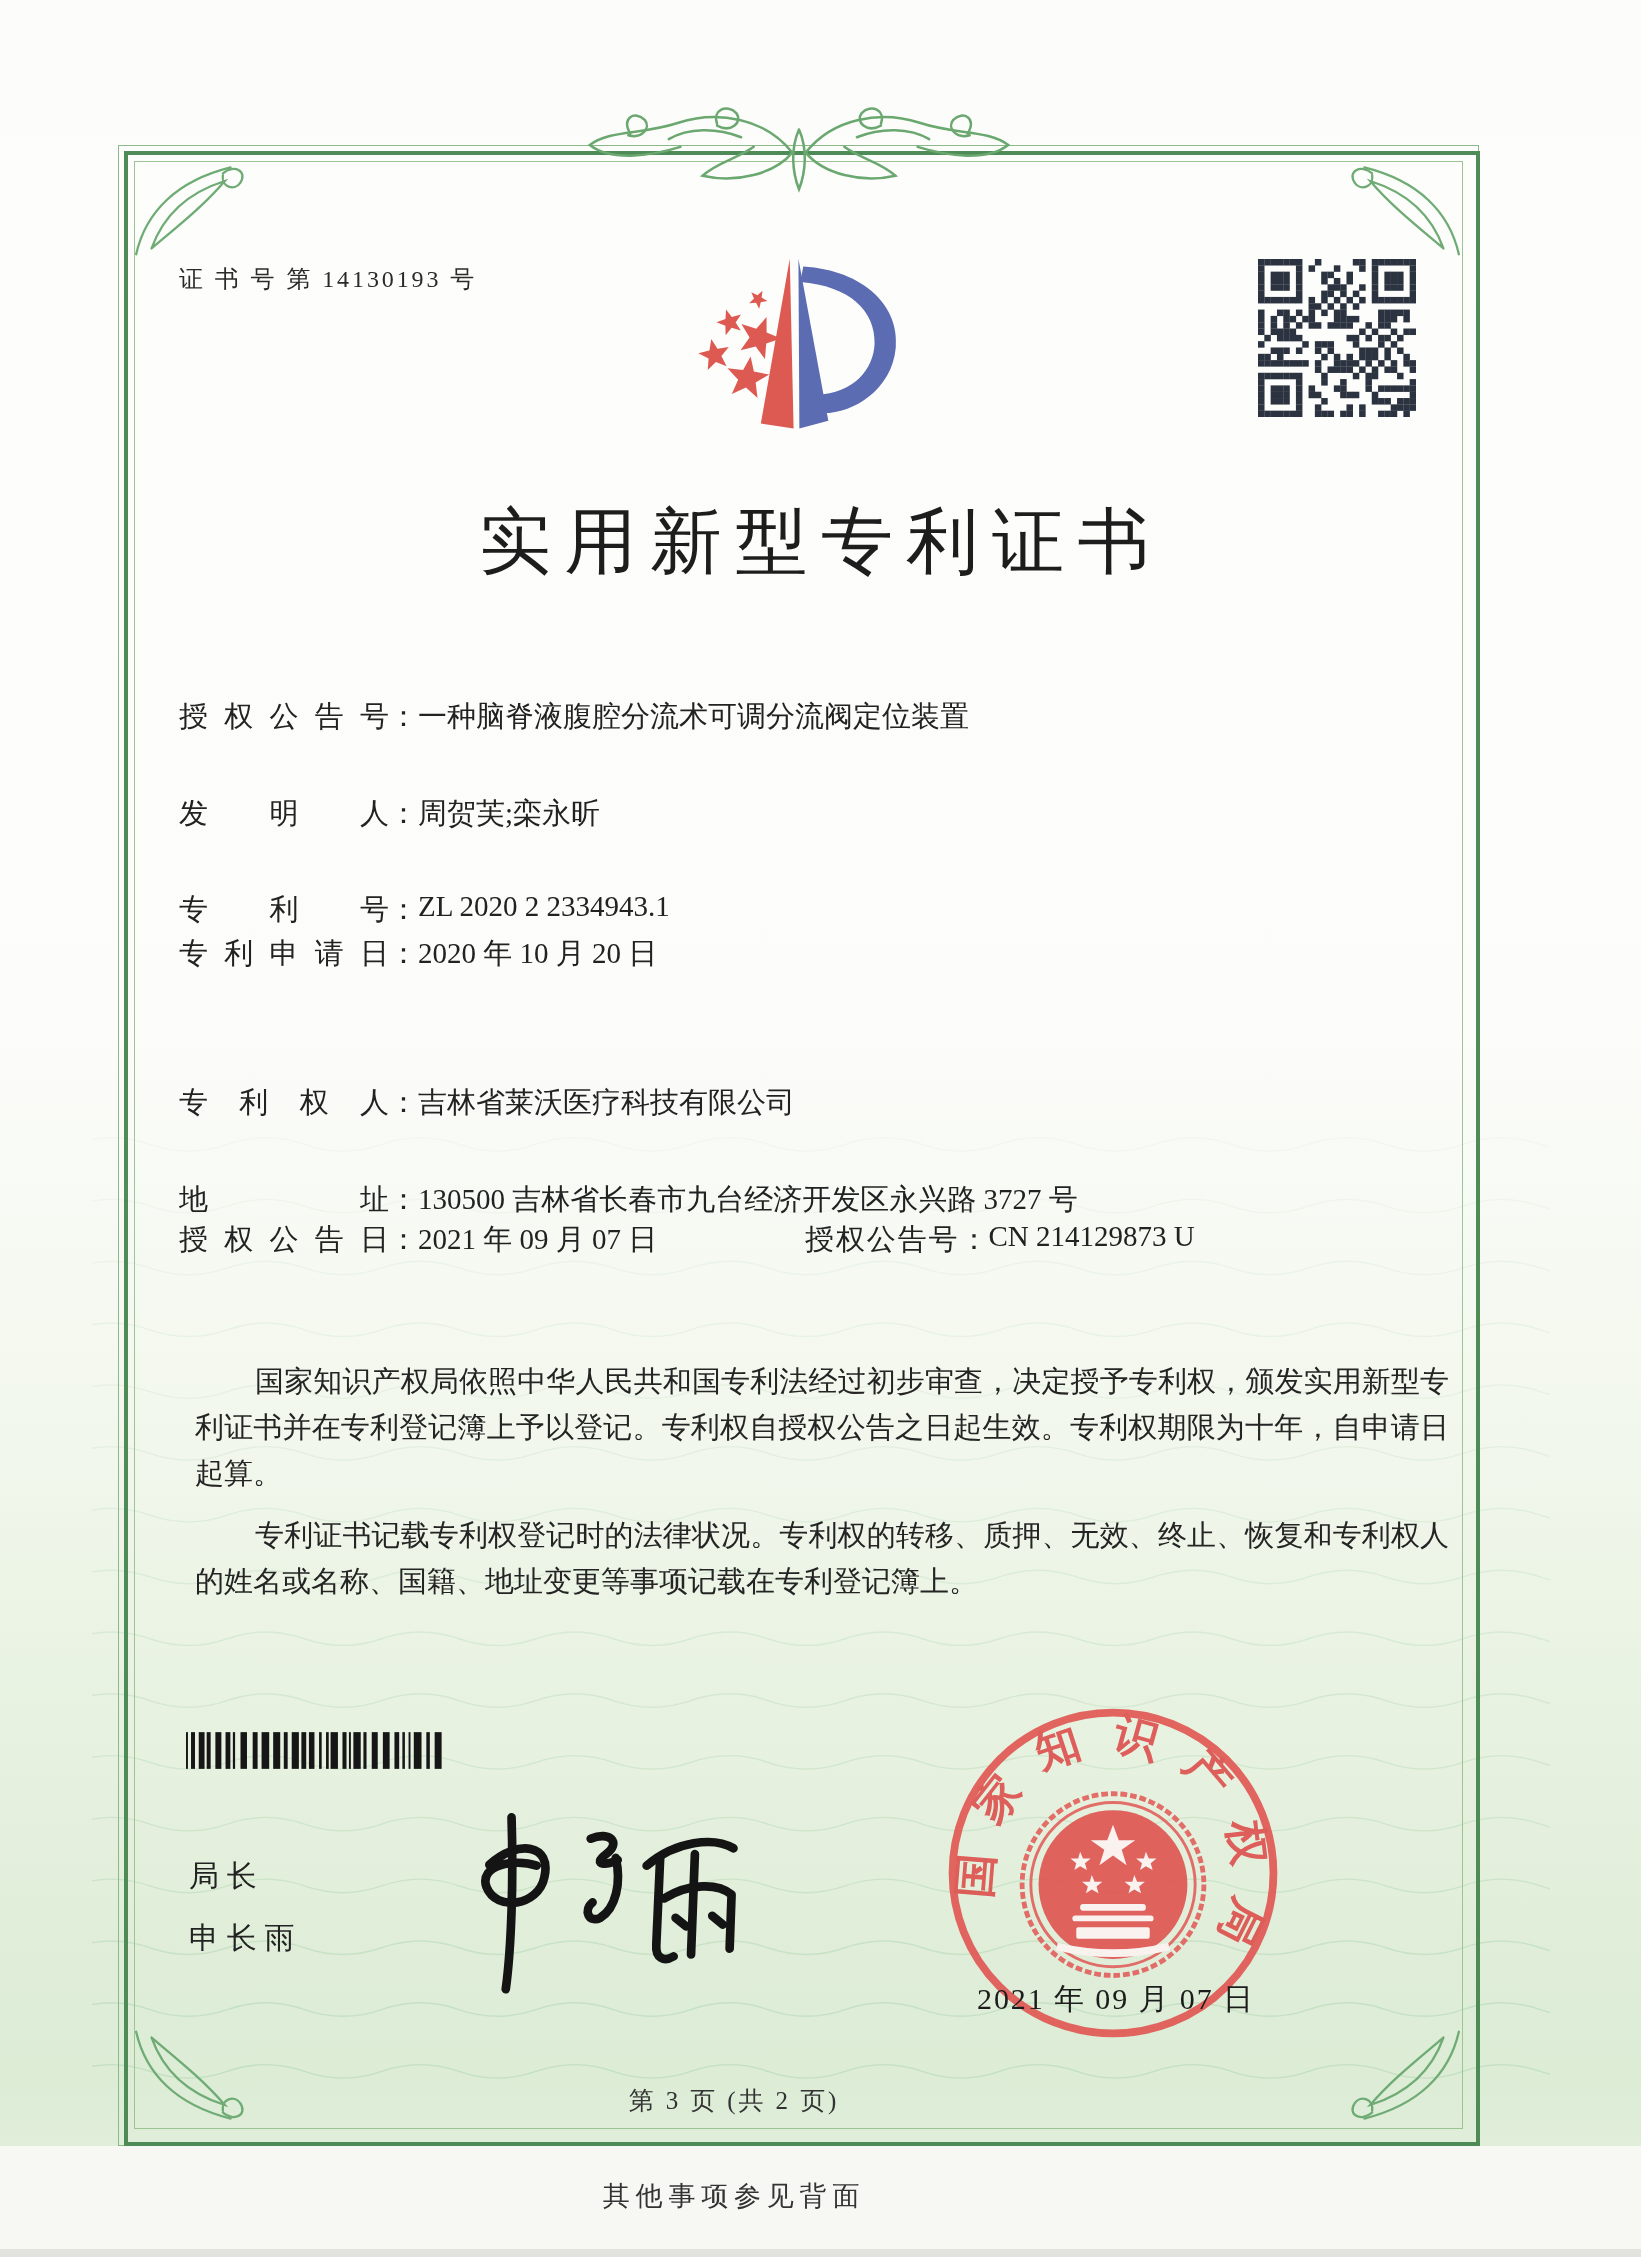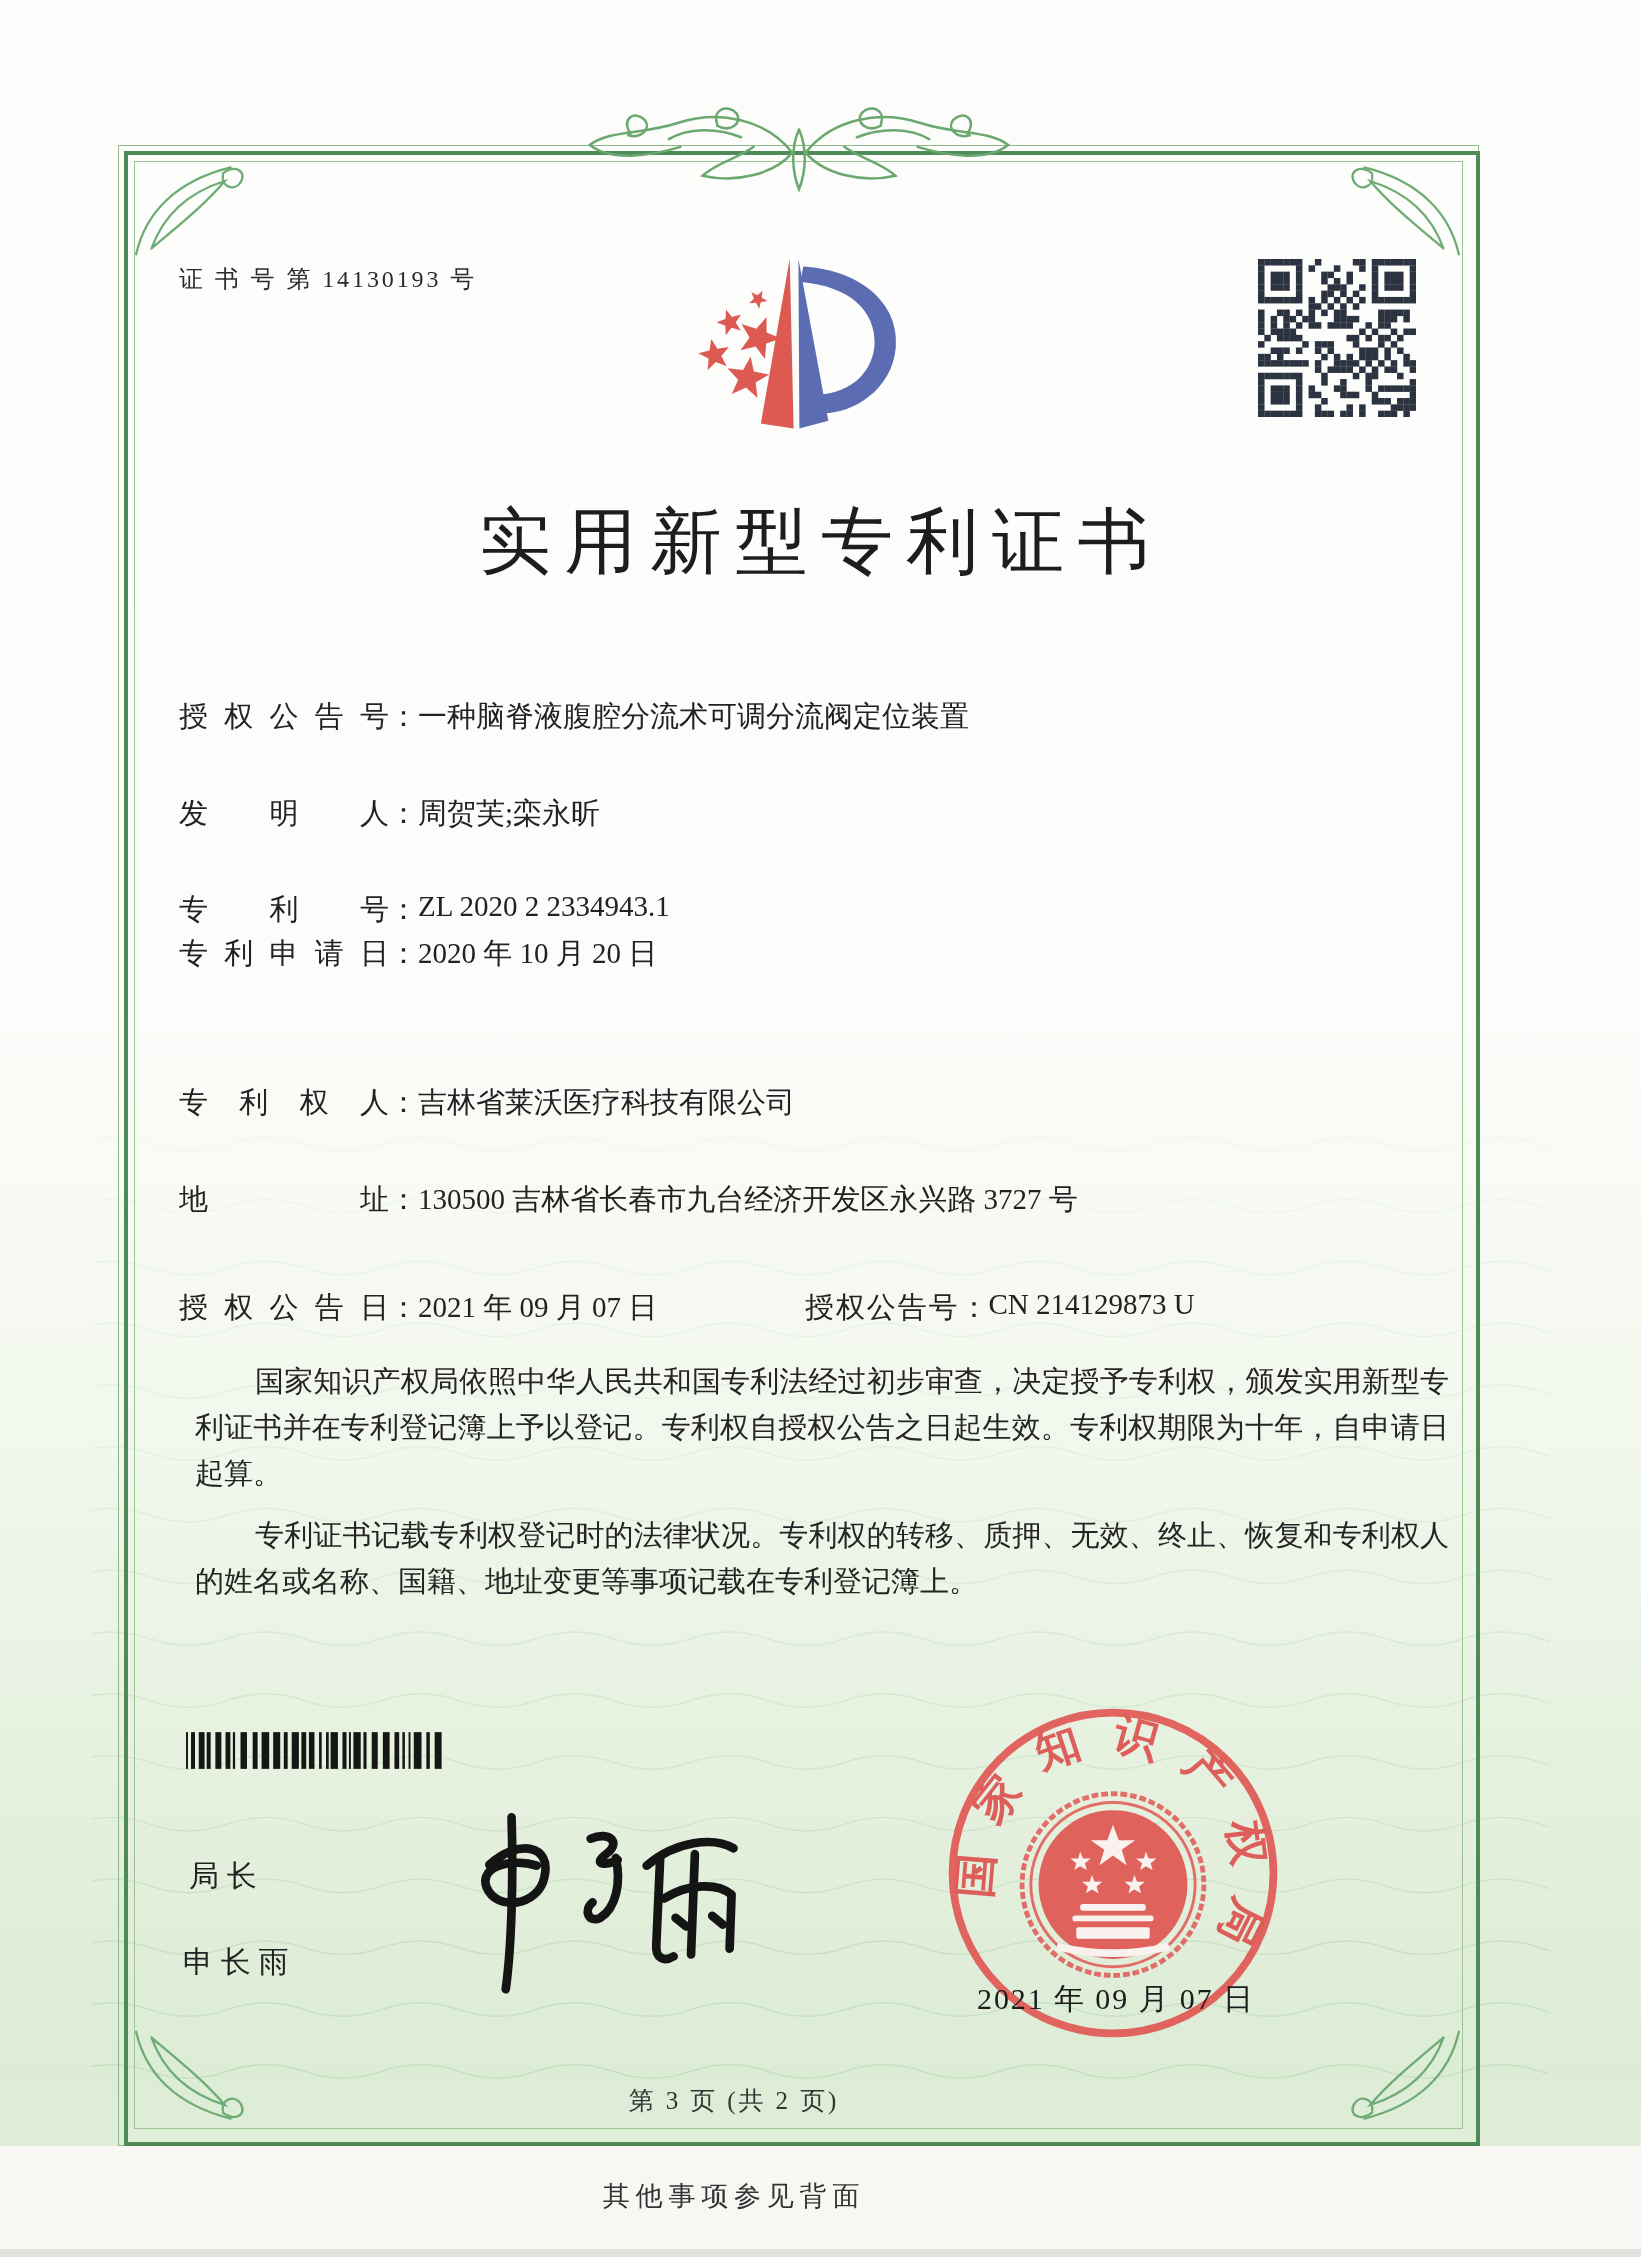--- a/index.html
+++ b/index.html
@@ -17,21 +17,21 @@
          font-size:72px;font-weight:400;letter-spacing:13.5px;color:#1d1d1d;white-space:nowrap;}
   .frow{position:absolute;left:179px;font-size:29px;color:#222;white-space:nowrap;}
   .flabel{display:inline-block;width:210px;text-align:justify;text-align-last:justify;vertical-align:top;}
   .fcolon{display:inline-block;width:29px;vertical-align:top;}
   .fvalue{vertical-align:top;}
   .g2{position:absolute;left:626px;top:0;white-space:nowrap;}
   .g2 .flabel2{display:inline-block;letter-spacing:1.9px;vertical-align:top;}
   .paras{position:absolute;left:179px;top:1342px;width:1286px;font-size:29px;line-height:46px;color:#242424;text-align:justify;}
   .paras p{margin:16px;text-indent:60px;}
   .signoff-role{position:absolute;left:189px;top:1856px;font-size:30px;letter-spacing:7.7px;color:#222;}
-  .signoff-name{position:absolute;left:183px;top:1918px;font-size:30px;letter-spacing:7.7px;color:#222;margin-top:24px;}
+  .signoff-name{position:absolute;left:189px;top:1918px;font-size:30px;letter-spacing:7.7px;color:#222;}
   .seal-date{position:absolute;left:977px;top:1979px;font-size:30px;letter-spacing:1.9px;color:#1c1c1c;z-index:6;white-space:nowrap;}
   .footer-page{position:absolute;left:92px;top:2084px;width:1284px;text-align:center;font-size:25px;letter-spacing:2.9px;color:#333;}
   .back-note{position:absolute;left:92px;top:2178px;width:1284px;text-align:center;font-size:27px;letter-spacing:5.8px;color:#333;}
   svg{display:block;}
   .abs{position:absolute;}
 </style>
 </head>
 <body>
 
 <div class="page">
@@ -439,21 +439,21 @@
   </div>
   <div class="frow" style="top:934px;">
     <span class="flabel">专利申请日</span><span class="fcolon">：</span><span class="fvalue">2020 年 10 月 20 日</span>
   </div>
   <div class="frow" style="top:1083px;">
     <span class="flabel">专利权人</span><span class="fcolon">：</span><span class="fvalue">吉林省莱沃医疗科技有限公司</span>
   </div>
   <div class="frow" style="top:1180px;">
     <span class="flabel">地址</span><span class="fcolon">：</span><span class="fvalue">130500 吉林省长春市九台经济开发区永兴路 3727 号</span>
   </div>
-  <div class="frow" style="top:1288px;width:1284px;">
+  <div class="frow" style="top:1220px;width:1284px;">
     <span class="flabel">授权公告日</span><span class="fcolon">：</span><span class="fvalue">2021 年 09 月 07 日</span>
     <span class="g2">
       <span class="flabel2">授权公告号</span><span class="fcolon">：</span><span class="fvalue">CN 214129873 U</span>
     </span>
   </div>
 
   <div class="paras">
     <p>国家知识产权局依照中华人民共和国专利法经过初步审查，决定授予专利权，颁发实用新型专利证书并在专利登记簿上予以登记。专利权自授权公告之日起生效。专利权期限为十年，自申请日起算。</p>
     <p>专利证书记载专利权登记时的法律状况。专利权的转移、质押、无效、终止、恢复和专利权人的姓名或名称、国籍、地址变更等事项记载在专利登记簿上。</p>
   </div>

